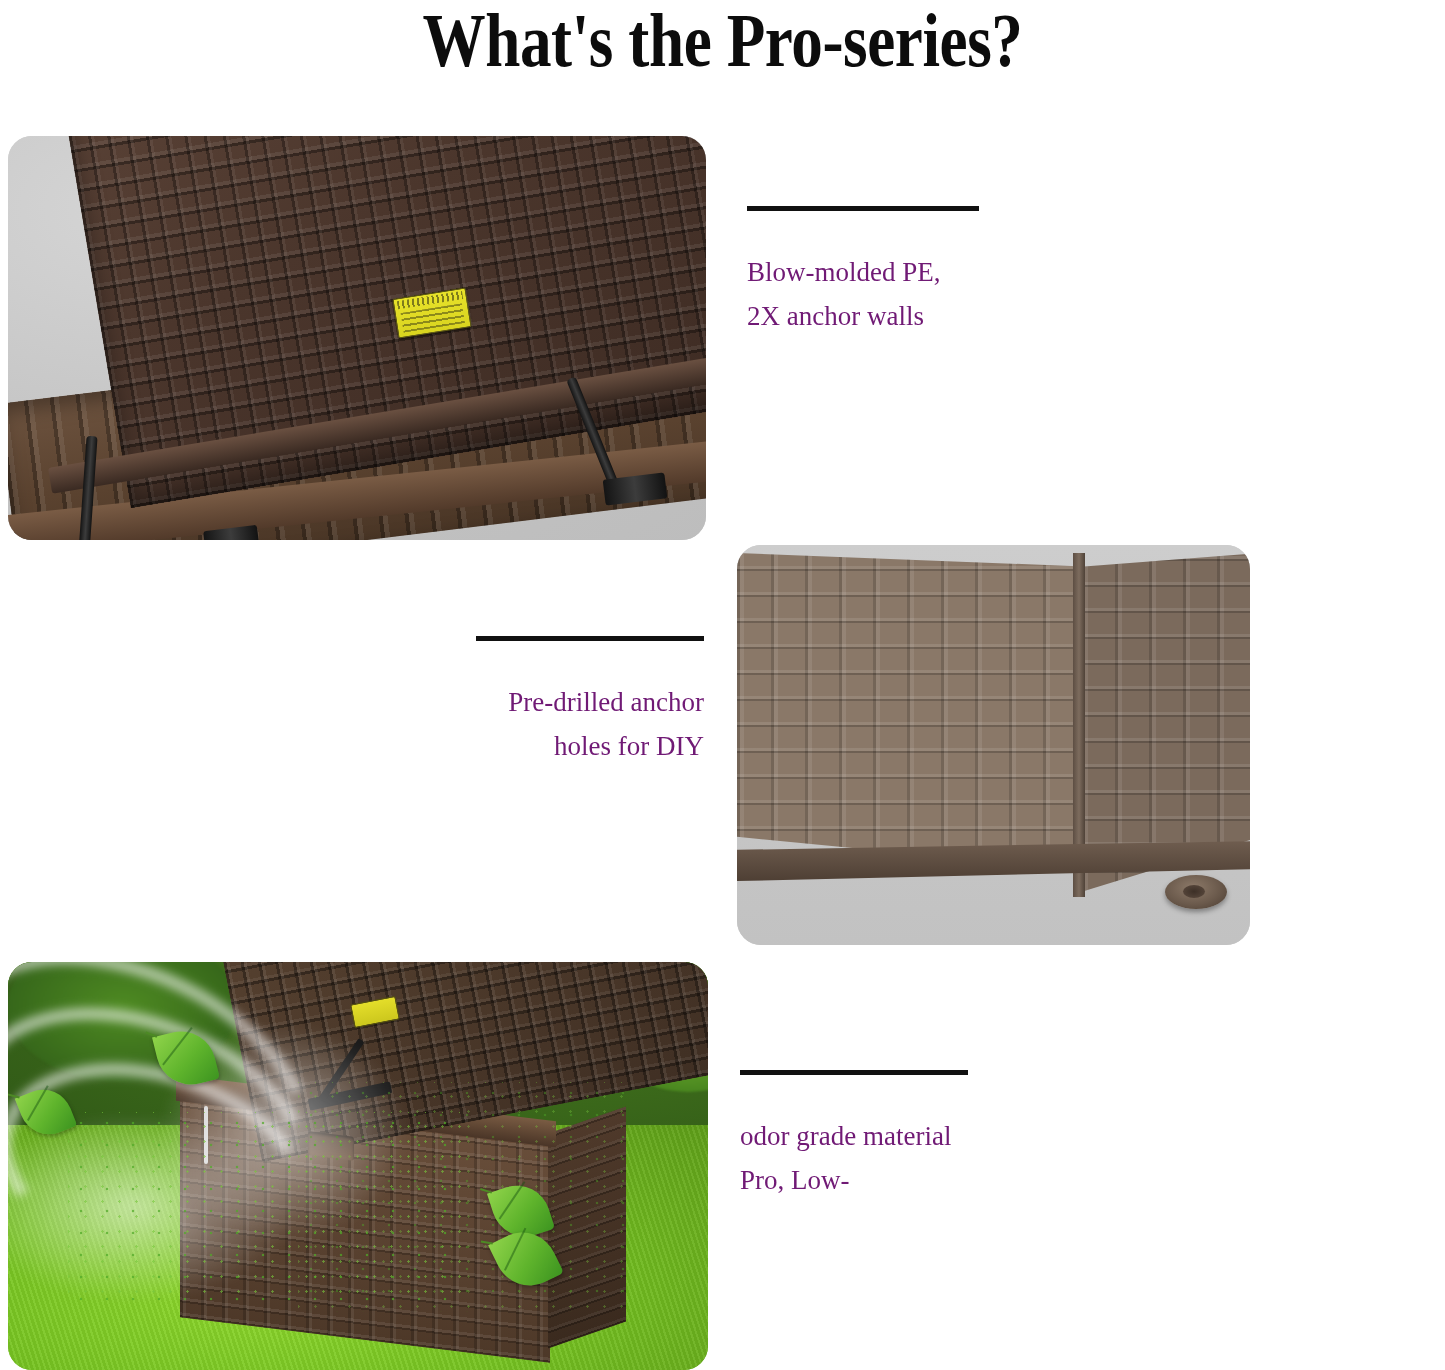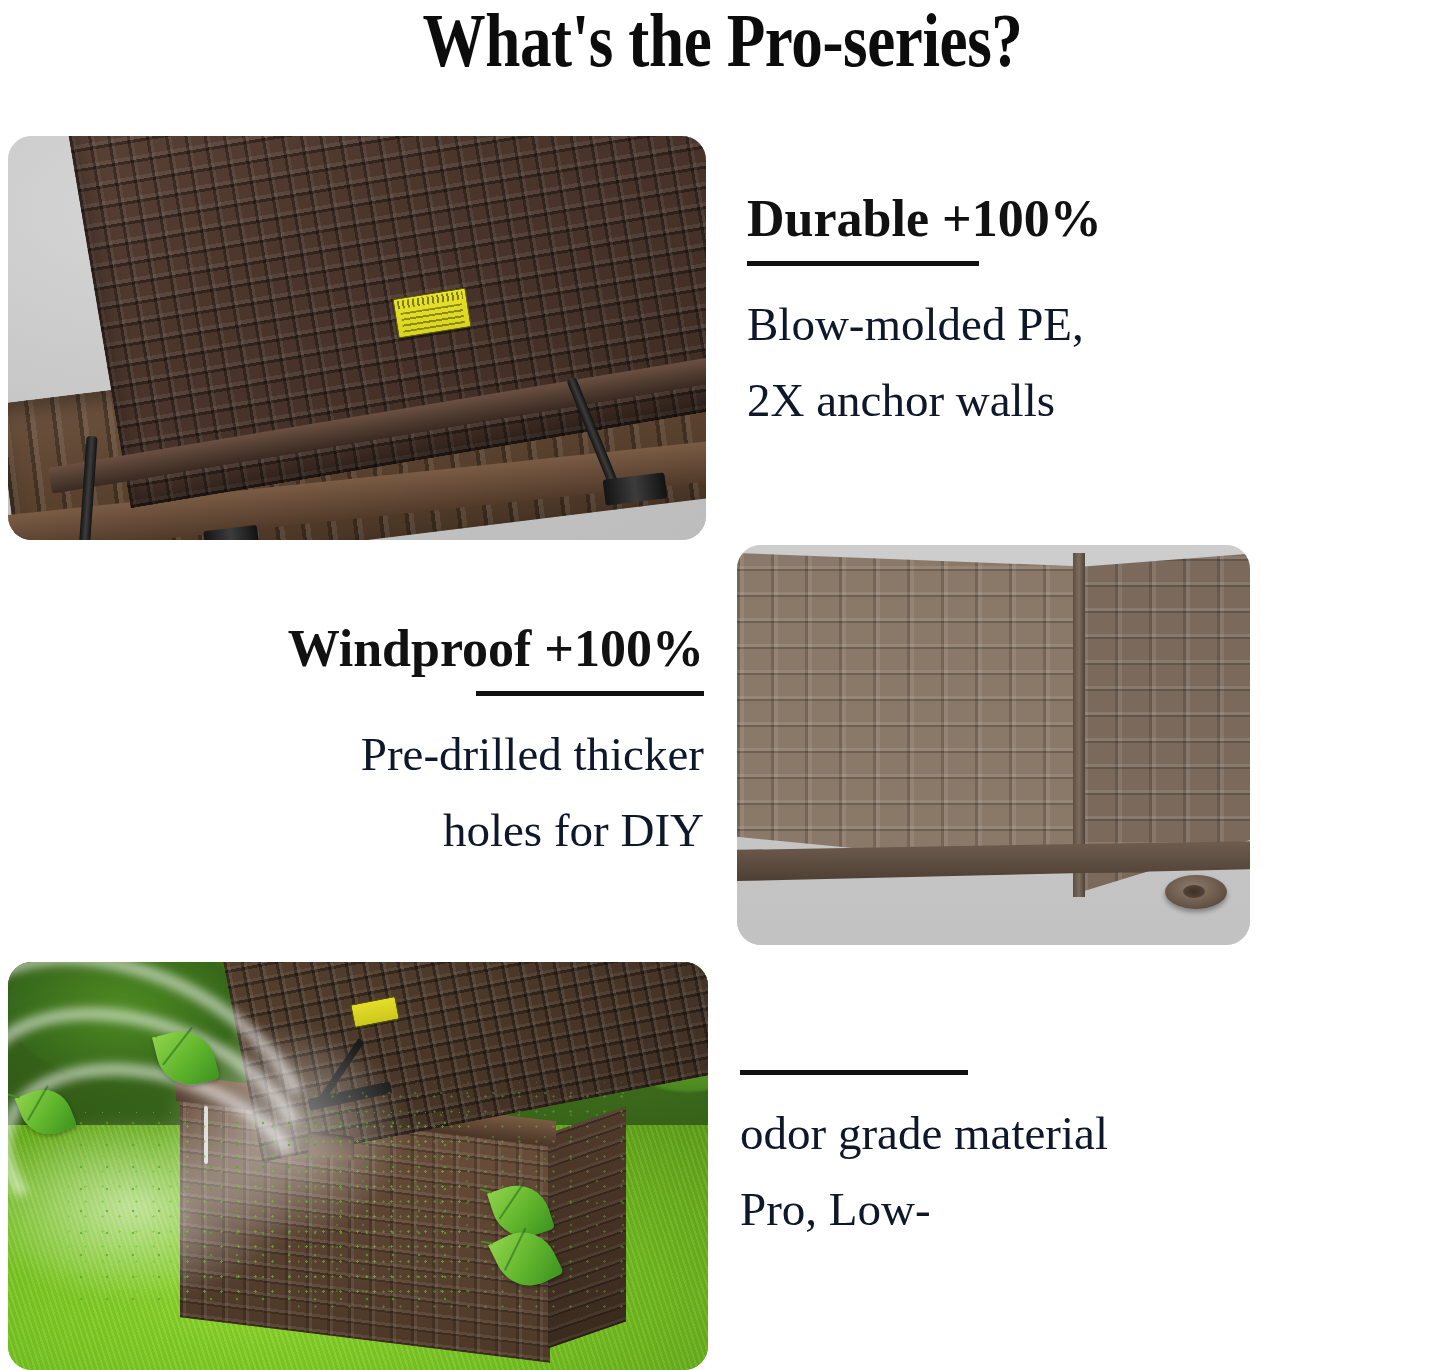--- a/index.html
+++ b/index.html
@@ -392,24 +392,24 @@
     white-space: nowrap;
   }
   .feature .rule {
     height: 5px;
     background: #111111;
     margin-top: 14px;
   }
   .feature .body {
     font-family: "Liberation Serif", serif;
     font-weight: normal;
-    font-size: 47px;
+    font-size: 27px;
     line-height: 1.62;
-    color: #0f172a;
-    margin-top: 20px;
+    color: #701a75;
+    margin-top: 40px;
   }
 
   #feature-durable { left: 747px; top: 192px; width: 560px; }
   #feature-durable .rule { width: 232px; }
 
   #feature-windproof { left: 180px; top: 622px; width: 524px; text-align: right; }
   #feature-windproof .rule { width: 228px; margin-left: auto; }
 
   #feature-odor { left: 740px; top: 1056px; width: 560px; }
   #feature-odor .rule { width: 228px; }
@@ -433,33 +433,31 @@
     <div class="strut" style="left:74px; top:300px; width:11px; height:132px; transform:rotate(4deg);"></div>
 
     <div class="strut" style="left:580px; top:238px; width:10px; height:118px; transform:rotate(-22deg);"></div>
     <div class="strut" style="left:596px; top:340px; width:62px; height:26px; transform:rotate(-7deg); border-radius:3px;"></div>
     <div class="strut" style="left:196px; top:392px; width:54px; height:18px; transform:rotate(-7deg); border-radius:3px;"></div>
 
     <div class="warning-sticker"></div>
   </div>
 
   <div class="feature" id="feature-durable">
-    <div class="headline">Durable +100%</div>
     <div class="rule"></div>
     <div class="body">
       <div>Blow-molded PE,</div>
       <div>2X anchor walls</div>
     </div>
   </div>
 
   <div class="feature" id="feature-windproof">
-    <div class="headline">Windproof +100%</div>
     <div class="rule"></div>
     <div class="body">
-      <div>Pre-drilled thicker</div>
+      <div>Pre-drilled anchor</div>
       <div>holes for DIY</div>
     </div>
   </div>
 
   <div class="photo-panel" id="panel-corner">
     <div class="corner-floor"></div>
     <div class="corner-face left"></div>
     <div class="corner-face right"></div>
     <div class="corner-seam"></div>
     <div class="corner-base-trim"></div>

